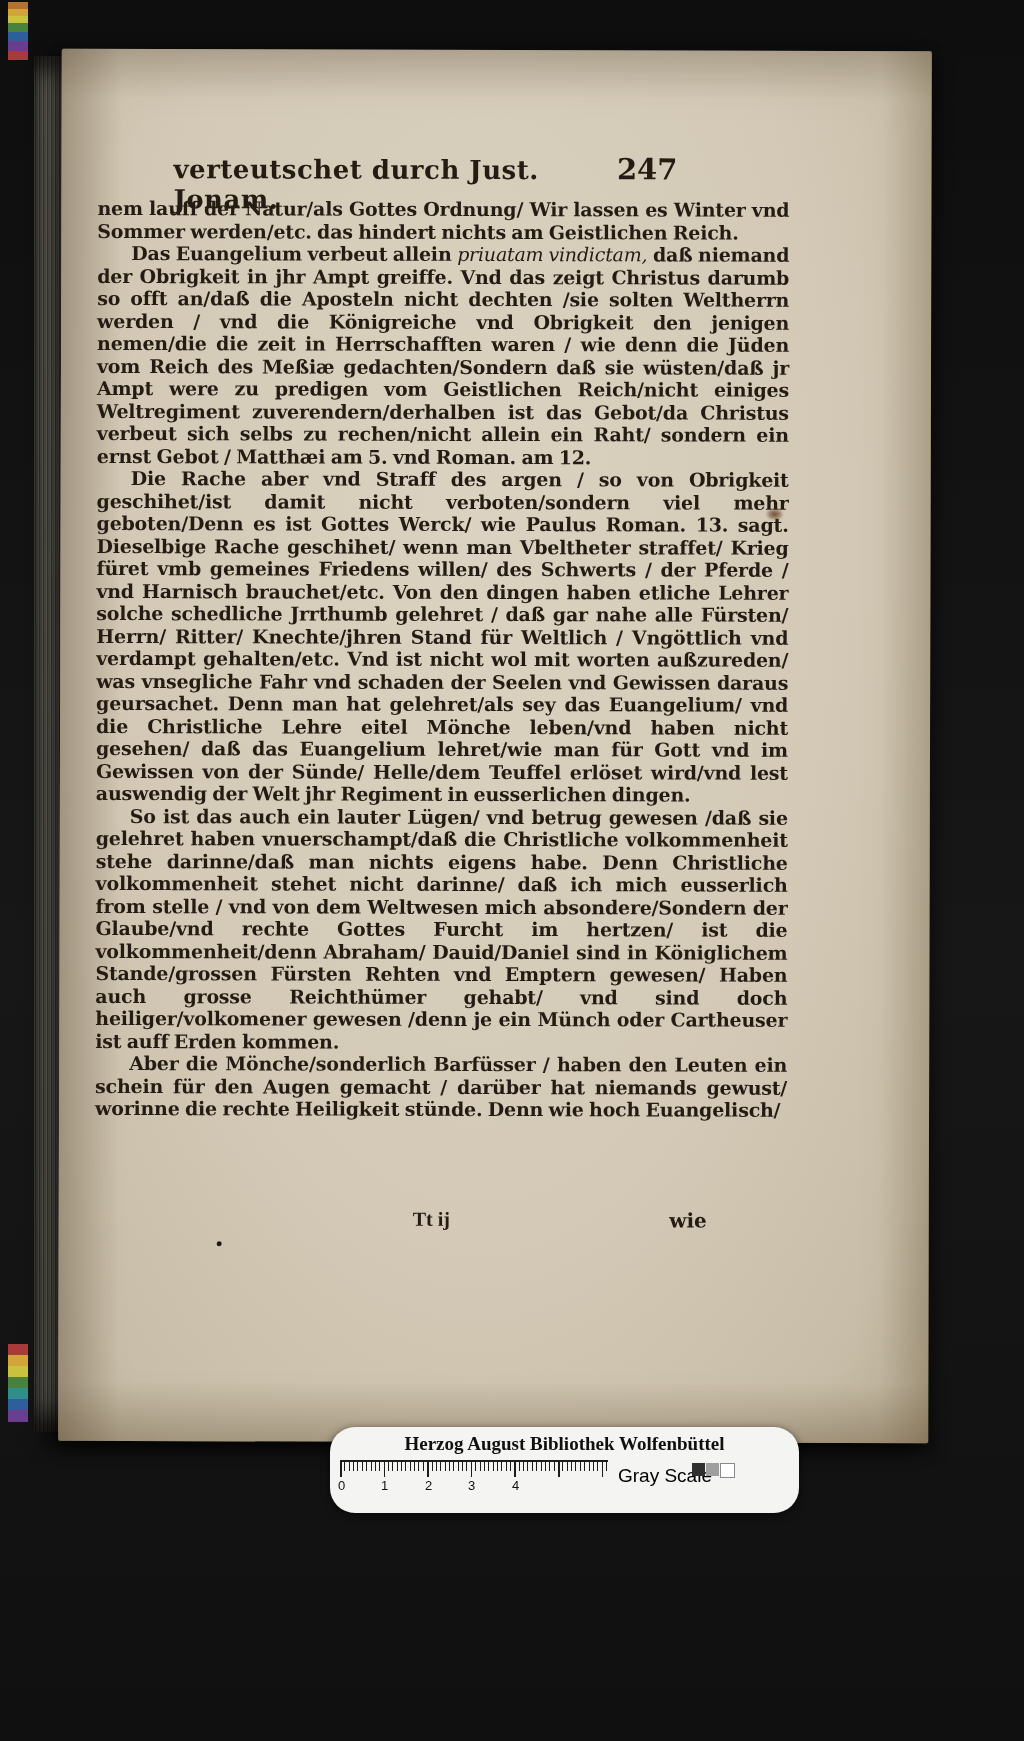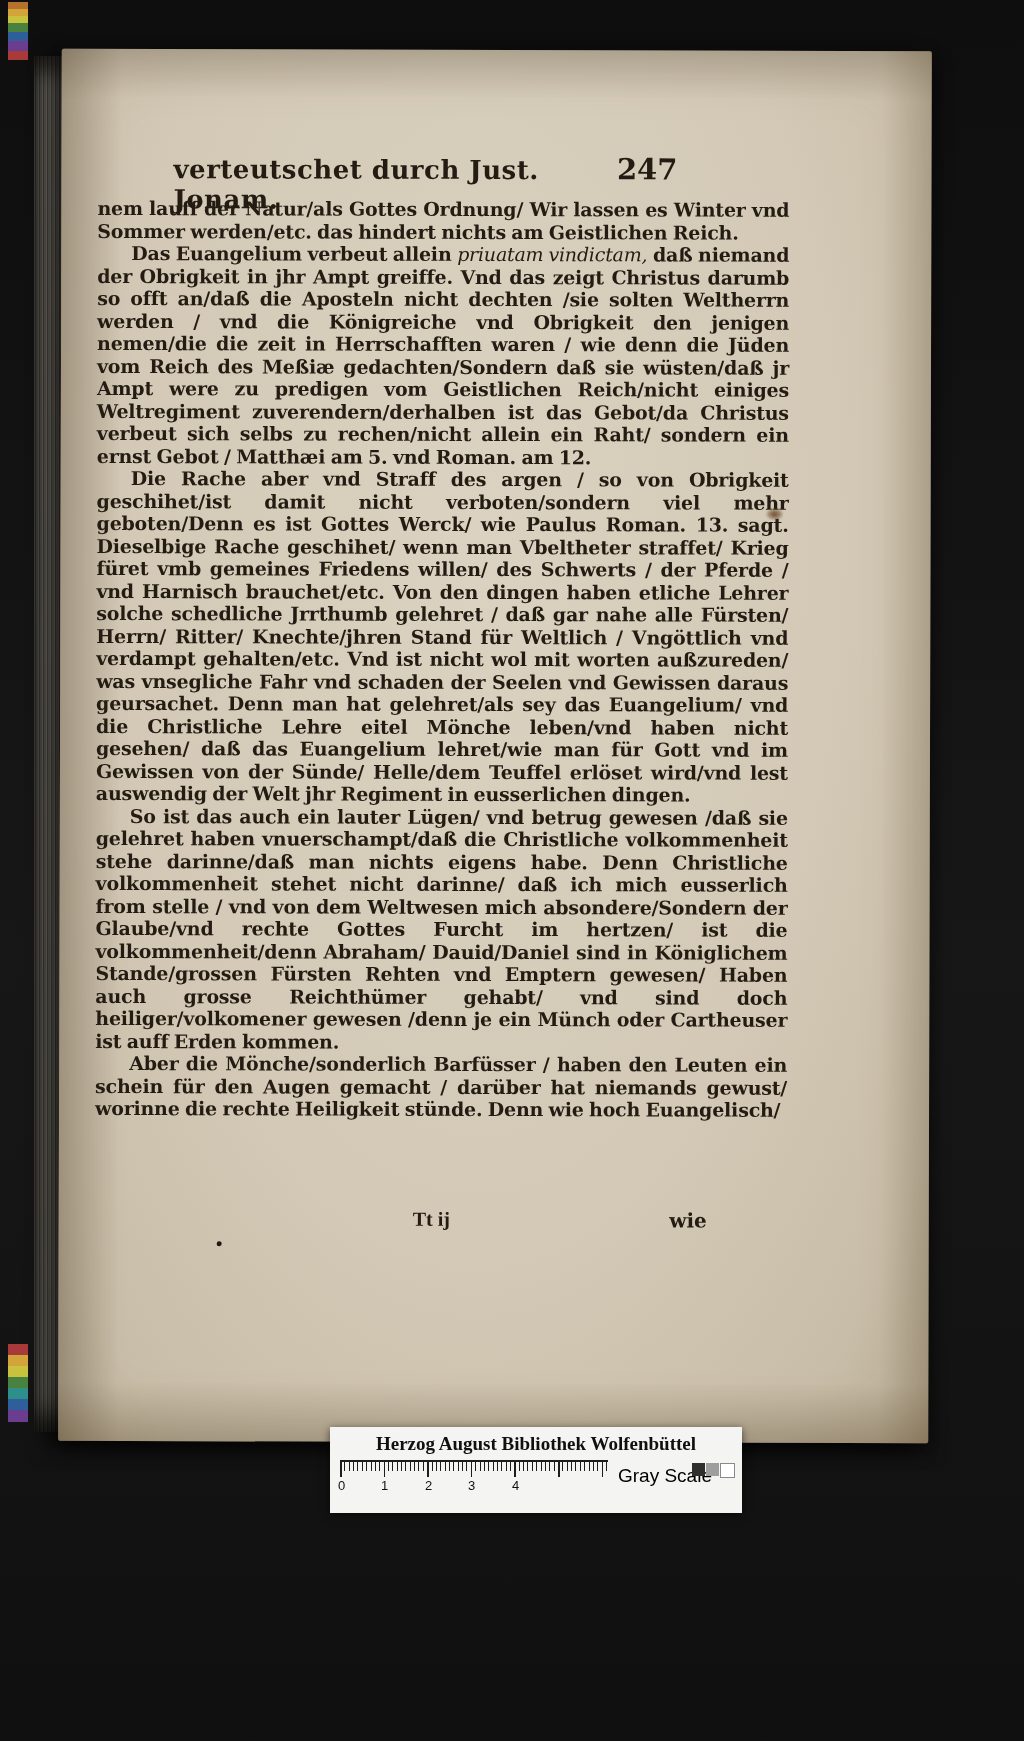--- a/index.html
+++ b/index.html
@@ -44,22 +44,22 @@
   .sigrow{position:absolute;left:36px;top:1158px;width:692px;display:flex;
     font-size:20px;font-weight:bold;}
   .sig{margin-left:318px;font-family:Liberation Serif, serif;}
   .catch{margin-left:auto;margin-right:80px;}
 
   .stain{position:absolute;left:706px;top:458px;width:16px;height:11px;border-radius:50%;
     background:radial-gradient(#6b4a2a,rgba(107,74,42,0));filter:blur(1px);}
   .inkdot{position:absolute;left:158px;top:1192px;width:5px;height:5px;border-radius:50%;background:#1d1812;}
 
   
-  .label{position:absolute;left:330px;top:1427px;width:412px;height:86px;z-index:4;
-    background:#f4f4f2;box-shadow:0 2px 8px rgba(0,0,0,.6);}
+  .label{position:absolute;left:330px;top:1427px;width:469px;height:86px;z-index:4;
+    background:#f4f4f2;box-shadow:0 2px 8px rgba(0,0,0,.6);border-radius:25px;}
   .label-title{margin-top:6px;text-align:center;font-family:"Liberation Serif",serif;
     font-weight:bold;font-size:19px;color:#101010;}
   .label-body{position:relative;height:52px;margin-top:2px;}
   .ticks{position:absolute;left:10px;top:3px;width:268px;height:15px;
     background-image:repeating-linear-gradient(90deg,#1c1c1c 0 1.6px,transparent 1.6px 43.6px),
                      repeating-linear-gradient(90deg,#1c1c1c 0 1px,transparent 1px 4.36px);
     background-size:100% 15px,100% 9px;background-repeat:no-repeat;border-top:2px solid #1c1c1c;}
   .ruler-numbers{position:absolute;left:10px;top:21px;width:268px;height:18px;
     font-family:"Liberation Sans",sans-serif;font-size:13px;color:#111;}
   .ruler-numbers span{position:absolute;top:0;}

